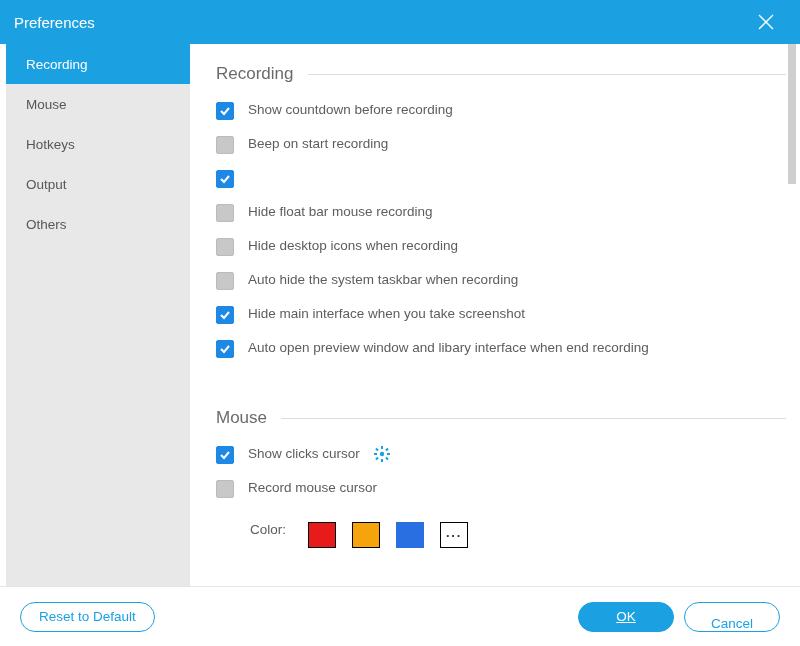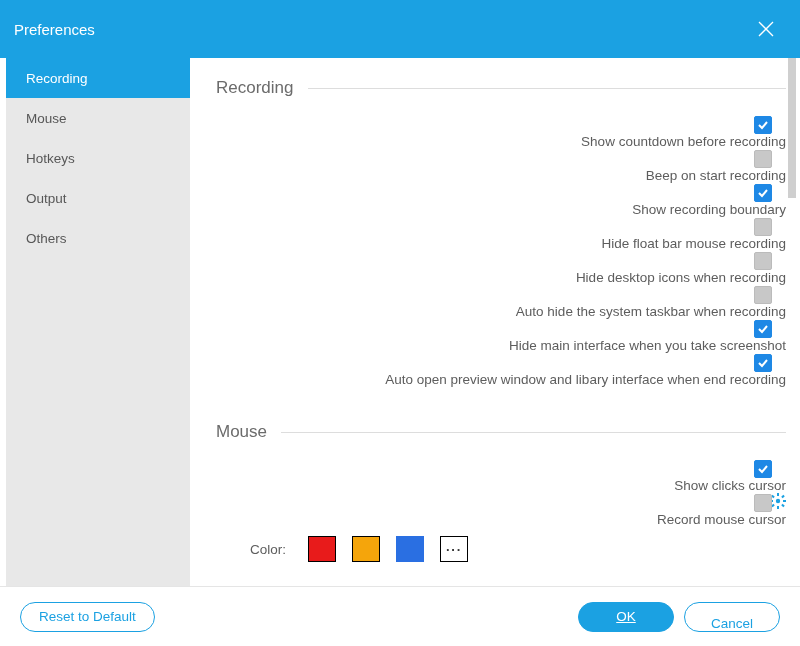--- a/index.html
+++ b/index.html
@@ -1,39 +1,39 @@
 <!DOCTYPE html>
 <html><head>
 <meta charset="utf-8">
 <style>
   * { box-sizing: border-box; margin: 0; padding: 0; }
   html, body { width: 800px; height: 646px; font-family: "Segoe UI", Arial, sans-serif; font-size: 13px; color: #555; background: #fff; }
   .window { width: 800px; height: 646px; display: flex; flex-direction: column; background: #fff; position: relative; }
-  .titlebar { height: 58px; background: #1ba1e2; color: #fff; display: flex; align-items: center; padding: 0 14px; }
+  .titlebar { height: 44px; background: #1ba1e2; color: #fff; display: flex; align-items: center; padding: 0 14px; }
   .titlebar .title { font-size: 15px; }
   .titlebar .close { margin-left: auto; width: 40px; height: 40px; display: flex; align-items: center; justify-content: center; cursor: pointer; }
   .titlebar .close svg { stroke: #fff; stroke-width: 1.3; }
   .body { flex: 1 1 auto; display: flex; overflow: hidden; position: relative; padding-left: 6px; }
   .sidebar { width: 184px; background: #e8e8e8; padding-top: 0; }
   .sidebar .item { height: 40px; display: flex; align-items: center; padding-left: 20px; font-size: 13.5px; color: #575757; cursor: pointer; }
   .sidebar .item.active { background: #1ba1e2; color: #fff; }
   .main { flex: 1 1 auto; background: #fff; overflow: hidden; position: relative; }
   .scroll { position: absolute; inset: 0 14px 0 26px; overflow: hidden; }
   .scrollbar { position: absolute; right: 2px; top: 0; bottom: 0; width: 10px; background: transparent; }
   .scrollbar .thumb { position: absolute; left: 0; top: 0; width: 8px; height: 140px; background: #cfcfcf; border-radius: 0; }
   .section-title { font-size: 17px; color: #6b6b6b; display: flex; align-items: center; margin-top: 20px; margin-bottom: 18px; }
   .section-title .line { flex: 1 1 auto; height: 1px; background: #ddd; margin-left: 14px; }
-  .checkrow { display: flex; align-items: flex-end; height: 34px; flex-direction: column; }
+  .checkrow { display: flex; align-items: flex-start; height: 34px; }
   .checkbox { width: 18px; height: 18px; border: 1px solid #bbb; border-radius: 2px; background: #c8c8c8; display: flex; align-items: center; justify-content: center; cursor: pointer; margin-right: 14px; flex-shrink: 0; }
   .checkbox.checked { background: #1e88e5; border-color: #1e88e5; }
   .checkbox.checked svg { display: block; }
   .checkbox svg { display: none; }
   .checklabel { color: #5d5d5d; font-size: 13.5px; }
   .gear { margin-left: 14px; display: flex; align-items: center; cursor: pointer; }
-  .colorrow { display: flex; align-items: center; margin-top: 8px; padding-left: 34px; gap: 8px; }
+  .colorrow { display: flex; align-items: flex-start; margin-top: 8px; padding-left: 34px; gap: 8px; }
   .colorlabel { color: #5d5d5d; font-size: 13.5px; margin-right: 14px; }
   .swatch { width: 28px; height: 26px; border: 1px solid #000; margin-right: 8px; cursor: pointer; }
   .swatch.noborder { border: 1px solid transparent; }
   .swatch.more { background: #fff; display:flex; align-items:center; justify-content:center; font-weight: bold; letter-spacing: 1px; color:#333; }
   .footer { height: 60px; border-top: 1px solid #e5e5e5; display: flex; align-items: center; padding: 15px 20px; gap: 10px; }
   .footer .spacer { flex: 1 1 auto; }
   .btn { height: 30px; border-radius: 15px; padding: 0 22px; font-size: 13.5px; display: inline-flex; align-items: center; justify-content: center; cursor: pointer; background: #fff; border: 1.5px solid #1ba1e2; color: #1ba1e2; }
   .btn.primary { background: #1ba1e2; color: #fff; border-color: #1ba1e2; min-width: 96px; text-decoration: underline; }
   .btn.secondary { min-width: 96px; align-items: flex-end; }
   .btn.reset { padding: 0 18px; }
@@ -92,21 +92,20 @@
             <div class="checkrow">
               <div class="checkbox"></div>
               <span class="checklabel">Beep on start recording</span>
             </div>
             <div class="checkrow">
               <div class="checkbox checked">
                 <svg width="12" height="12" viewBox="0 0 12 12">
                   <polyline points="2,6 5,9 10,3" fill="none" stroke="#fff" stroke-width="2"></polyline>
                 </svg>
               </div>
-              <span class="checklabel">Show recording boundary</span>
             </div>
             <div class="checkrow">
               <div class="checkbox"></div>
               <span class="checklabel">Hide float bar mouse recording</span>
             </div>
             <div class="checkrow">
               <div class="checkbox"></div>
               <span class="checklabel">Hide desktop icons when recording</span>
             </div>
             <div class="checkrow">

